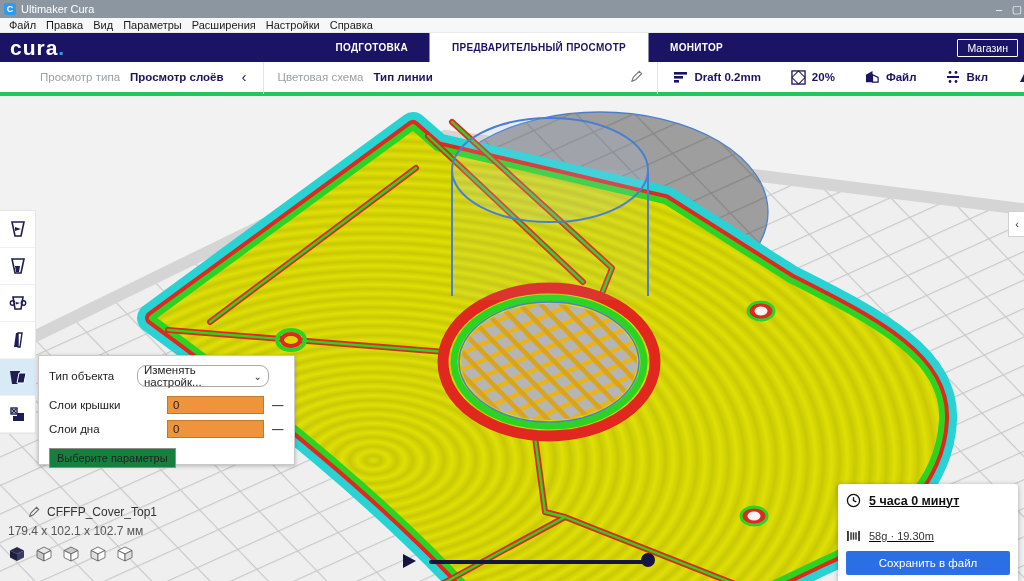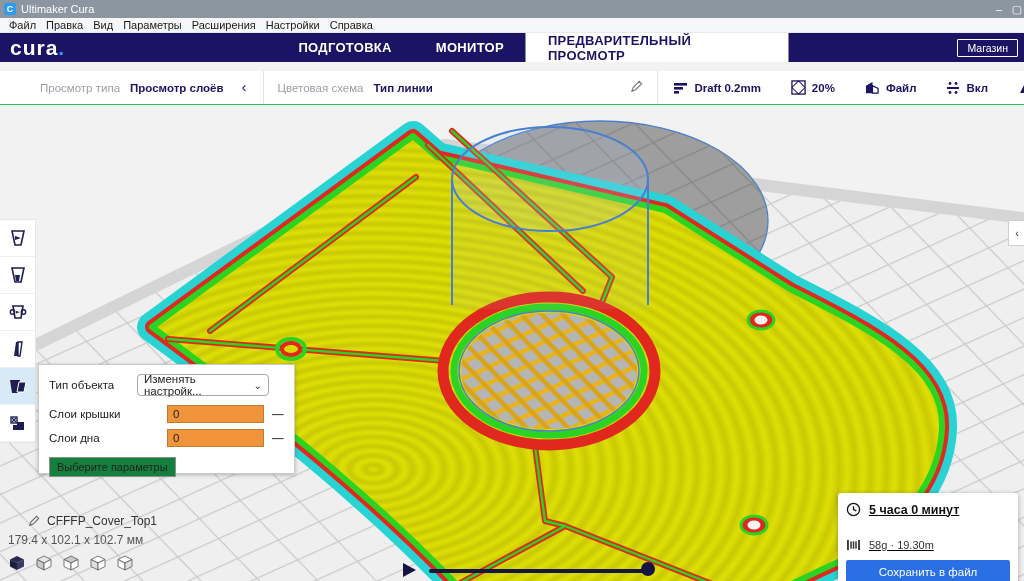--- a/index.html
+++ b/index.html
@@ -14,46 +14,46 @@
   .winbtn{width:22px;text-align:center;color:#fff;font-size:11px;line-height:18px;}
   .winbtn.max{width:14px;overflow:hidden;}
   
   .menubar{height:15px;background:#f6f7f8;display:flex;align-items:center;font-size:11px;color:#1a1a1a;padding-left:4px;border-bottom:1px solid #e9e9e9;box-sizing:border-box;text-align:center;}
   .menubar span{padding:0 5px;cursor:default;}
   
   .header{height:29px;background:var(--c-header,#1b1464);position:relative;display:flex;align-items:center;}
   .logo{margin-left:10px;color:#fff;font-size:21px;font-weight:bold;letter-spacing:1px;line-height:26px;}
   .logo .dot{color:#2d9bf0;}
   .tabs{position:absolute;left:50%;top:0;height:100%;transform:translateX(-46%);display:flex;align-items:stretch;}
-  .tab{display:flex;align-items:center;padding:0 22px;color:#fff;font-size:13px;font-weight:bold;letter-spacing:.3px;cursor:pointer;}
+  .tab{display:flex;align-items:center;padding:0 22px;color:#fff;font-size:10px;font-weight:bold;letter-spacing:.3px;cursor:pointer;}
   .tab.active{background:#fff;color:var(--c-header,#1b1464);}
   .storebtn{position:absolute;right:6px;top:50%;transform:translateY(-50%);border:1px solid #fff;color:#fff;
       font-size:10.5px;padding:2px 9px;border-radius:1px;cursor:pointer;background:transparent;}
   
-  .viewbar{height:34px;background:#fff;border-bottom:1px solid #22c55e;display:flex;align-items:center;font-size:11.5px;box-sizing:border-box;margin-top:9px;}
+  .viewbar{height:34px;background:#fff;border-bottom:4px solid #22c55e;display:flex;align-items:center;font-size:11.5px;box-sizing:border-box;}
   .vb-label{color:#9aa0a6;}
   .vb-value{color:#1b1464;font-weight:bold;margin-left:10px;}
   .vb-chev{color:#1b1464;font-size:15px;margin:0 16px 2px 18px;cursor:pointer;}
   .vb-div{width:1px;height:33px;background:#e4e4e4;}
   .vb-item{display:flex;align-items:center;gap:6px;color:#1b1464;font-weight:bold;cursor:pointer;margin-right:30px;white-space:nowrap;}
   .vb-item svg{display:block;}
   .pencil{margin-right:14px;cursor:pointer;}
   
   .viewport{position:relative;width:1024px;height:485px;overflow:hidden;background:#f2f2f2;}
   .viewport > svg.scene{position:absolute;left:0;top:0;}
   
   .toolcol{position:absolute;left:0;top:114px;width:36px;background:#fff;border:1px solid #e6e6e6;border-left:none;box-sizing:border-box;}
   .toolbtn{width:100%;height:36px;display:flex;align-items:center;justify-content:center;cursor:pointer;border-bottom:1px solid #f0f0f0;}
   .toolbtn.selected{background:#d9eaf7;}
   
   .objpanel{position:absolute;left:38px;top:259px;width:257px;height:110px;background:#fff;border:1px solid #c9c9c9;
       box-shadow:0 1px 4px rgba(0,0,0,.25);font-size:11.5px;color:#222;box-sizing:border-box;padding:9px 10px;}
   .objrow{display:flex;align-items:center;margin-bottom:6px;}
   .objrow .lbl{width:88px;}
-  .dropdown{border:1px solid #a9a9a9;border-radius:4px;height:20px;display:flex;align-items:center;padding:0 6px;gap:8px;
+  .dropdown{border:1px solid #a9a9a9;border-radius:9px;height:20px;display:flex;align-items:center;padding:0 6px;gap:8px;
       width:118px;justify-content:space-between;cursor:pointer;background:#fff;}
   .dropdown .dd-chev{font-size:10px;color:#333;}
   .numfield{margin-left:30px;width:97px;height:18px;background:var(--c-orange,#f0943c);border:1px solid #c07a2c;
       color:#222;display:flex;align-items:center;padding-left:5px;box-sizing:border-box;}
   .dash{margin-left:8px;color:#444;font-weight:bold;}
   .selbtn{margin-top:4px;border:1px solid #8f8f8f;background:#15803d;font-size:11px;padding:3px 7px;cursor:pointer;
       font-family:"Liberation Sans",sans-serif;color:#222;}
   
   .modelinfo{position:absolute;left:8px;top:409px;font-size:12px;color:#333;}
   .modelinfo .namerow{display:flex;align-items:center;gap:7px;margin-left:20px;}
@@ -97,22 +97,22 @@
     <span>Параметры</span>
     <span>Расширения</span>
     <span>Настройки</span>
     <span>Справка</span>
   </div>
 
   <div class="header">
     <div class="logo"><span>cura</span><span class="dot">.</span></div>
     <div class="tabs">
       <div class="tab">ПОДГОТОВКА</div>
+      <div class="tab active">ПРЕДВАРИТЕЛЬНЫЙ ПРОСМОТР</div>
       <div class="tab">МОНИТОР</div>
-      <div class="tab active">ПРЕДВАРИТЕЛЬНЫЙ ПРОСМОТР</div>
     </div>
     <div class="storebtn">Магазин</div>
   </div>
 
   <div class="viewbar">
     <div style="width:40px;"></div>
     <span class="vb-label">Просмотр типа</span>
     <span class="vb-value">Просмотр слоёв</span>
     <span class="vb-chev">‹</span>
     <div class="vb-div"></div>

